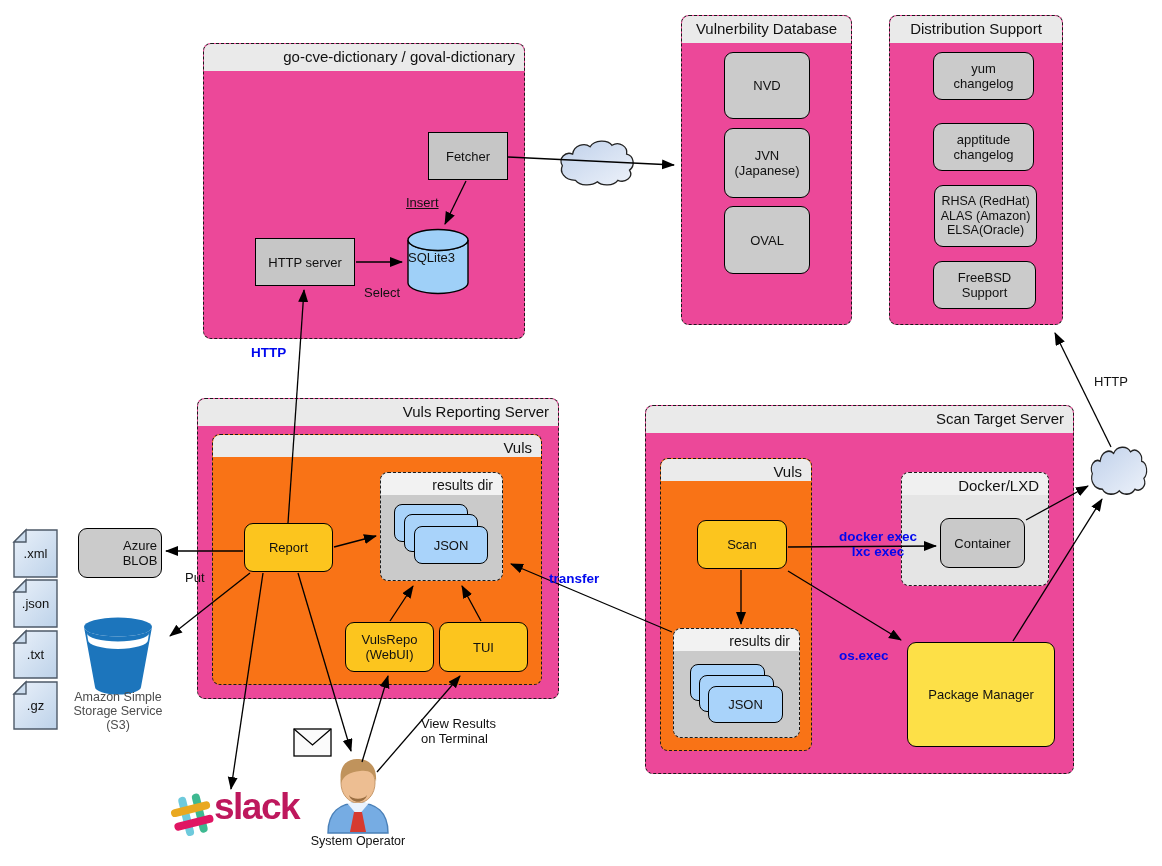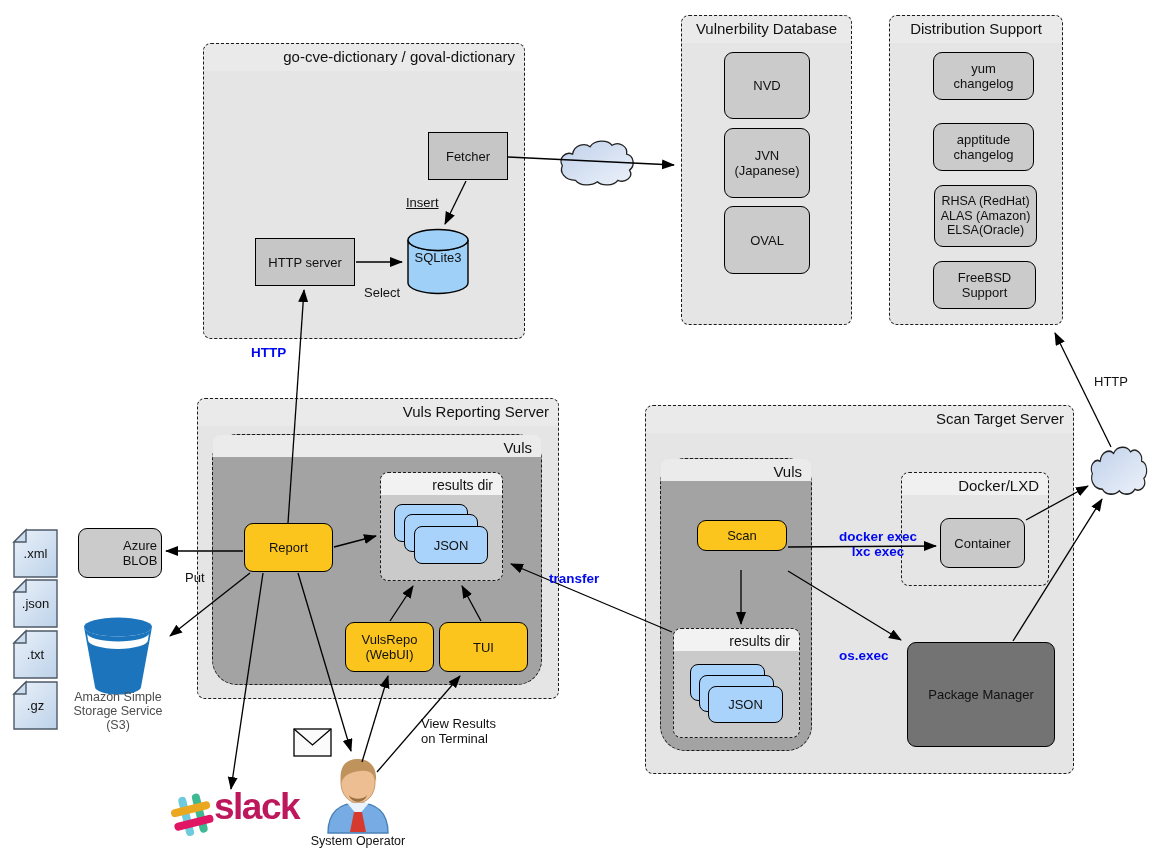--- a/index.html
+++ b/index.html
@@ -1,36 +1,36 @@
 <!DOCTYPE html>
 <html><head>
 <meta charset="utf-8">
 <style>
   html,body{margin:0;padding:0;background:#fff;}
   .stage{position:relative;width:1162px;height:866px;background:#fff;
          font-family:"Liberation Sans","DejaVu Sans",sans-serif;color:#111;overflow:hidden;}
   
-  .cbox{position:absolute;border:1.6px dashed #1a1a1a;border-radius:8px;background:#e5e5e5;box-sizing:border-box;}
+  .cbox{position:absolute;border:1.6px dashed #1a1a1a;border-radius:8px;background:#ec4899;box-sizing:border-box;}
   .cbox .band{position:absolute;left:0;right:0;top:0;background:#eaeaea;border-radius:7px 7px 0 0;}
   .cbox .ctitle{position:absolute;top:4px;right:9px;font-size:15px;white-space:nowrap;}
   .cbox .ctitle.center{left:0;right:0;text-align:center;}
   .band.h27{height:27px}.band.h22{height:22px}
-  .inner{background:#a3a3a3;border-radius:25px;}
+  .inner{background:#f97316;}
   .inner .band{background:#ebebeb;}
   .resultsbox{background:#cacaca;}
   .resultsbox .band{background:#f2f2f2;}
   .dockerbox{background:#e5e5e5;}
   .dockerbox .band{background:#f0f0f0;}
   
   .box{position:absolute;box-sizing:border-box;border:1.4px solid #000;background:#c6c6c6;
        display:flex;align-items:center;justify-content:center;text-align:center;
        font-size:13px;line-height:15px;}
   .rd{border-radius:9px;background:#cbcbcb;}
   .yellow{border-radius:9px;background:#FCC51E;border-width:1.6px;}
-  .pm{background:#737373;}
+  .pm{background:#fde047;}
   .jsoncard{position:absolute;box-sizing:border-box;border:1.4px solid #000;border-radius:8px;
             background:#A9D3FA;display:flex;align-items:center;justify-content:center;font-size:13px;}
   
   .lab{position:absolute;font-size:13px;white-space:nowrap;}
   .pre{white-space:pre-line;}
   .blue{color:#0008EE;font-weight:bold;font-size:13.5px;}
   .gray{color:#4d4d4d;}
   svg.overlay{position:absolute;left:0;top:0;z-index:50;pointer-events:none;}
   .lab,.toptext{z-index:60;}
   .cbox{z-index:1}.cbox.lvl2{z-index:2}.cbox.lvl3{z-index:3}
@@ -109,21 +109,21 @@
 ELSA(Oracle)</div>
   <div class="box rd pre" style="left:933px;top:261px;width:103px;height:48px;">FreeBSD Support</div>
 
   <div class="box rd pre" style="left:78px;top:528px;width:84px;height:50px;padding-left:40px;">Azure
 BLOB</div>
 
   <div class="box yellow" style="left:244px;top:523px;width:89px;height:49px;">Report</div>
   <div class="box yellow pre" style="left:345px;top:622px;width:89px;height:50px;">VulsRepo
 (WebUI)</div>
   <div class="box yellow" style="left:439px;top:622px;width:89px;height:50px;">TUI</div>
-  <div class="box yellow" style="left:697px;top:520px;width:90px;height:31px;text-align:right;">Scan</div>
+  <div class="box yellow" style="left:697px;top:520px;width:90px;height:49px;text-align:right;">Scan</div>
 
   <div class="box rd" style="left:940px;top:518px;width:85px;height:50px;background:#c9c9c9;">Container</div>
   <div class="box rd pm" style="left:907px;top:642px;width:148px;height:105px;">Package Manager</div>
 
   <div class="jsoncard" style="left:394px;top:504px;width:74px;height:38px;"></div>
   <div class="jsoncard" style="left:404px;top:514px;width:74px;height:38px;"></div>
   <div class="jsoncard" style="left:414px;top:526px;width:74px;height:38px;">JSON</div>
 
   <div class="jsoncard" style="left:690px;top:664px;width:75px;height:37px;"></div>
   <div class="jsoncard" style="left:699px;top:675px;width:75px;height:37px;"></div>
@@ -210,21 +210,21 @@
       <line x1="788" y1="571" x2="901" y2="640" marker-end="url(#ah)"></line>
       <line x1="672" y1="632" x2="511" y2="564" marker-end="url(#ah)"></line>
       <line x1="1026" y1="520" x2="1088" y2="486" marker-end="url(#ah)"></line>
       <line x1="1013" y1="641" x2="1102" y2="499" marker-end="url(#ah)"></line>
       <line x1="1111" y1="447" x2="1055" y2="333" marker-end="url(#ah)"></line>
     </g>
   </svg>
 
   <div class="lab" style="left:406px;top:195px;text-decoration:underline;">Insert</div>
   <div class="lab" style="left:364px;top:285px;">Select</div>
-  <div class="lab" style="left:408px;top:250px;width:60px;text-align:center;">SQLite3</div>
+  <div class="lab" style="left:408px;top:250px;width:60px;text-align:left;">SQLite3</div>
   <div class="lab blue" style="left:251px;top:345px;">HTTP</div>
   <div class="lab" style="left:185px;top:570px;">Put</div>
   <div class="lab blue" style="left:549px;top:571px;">transfer</div>
   <div class="lab blue pre" style="left:828px;top:529px;width:100px;text-align:center;line-height:15px;">docker exec
 lxc exec</div>
   <div class="lab blue" style="left:839px;top:648px;">os.exec</div>
   <div class="lab" style="left:1094px;top:374px;">HTTP</div>
   <div class="lab pre" style="left:421px;top:716px;line-height:15px;">View Results
 on Terminal</div>
   <div class="lab" style="left:300px;top:834px;width:116px;text-align:center;font-size:12.5px;">System Operator</div>

